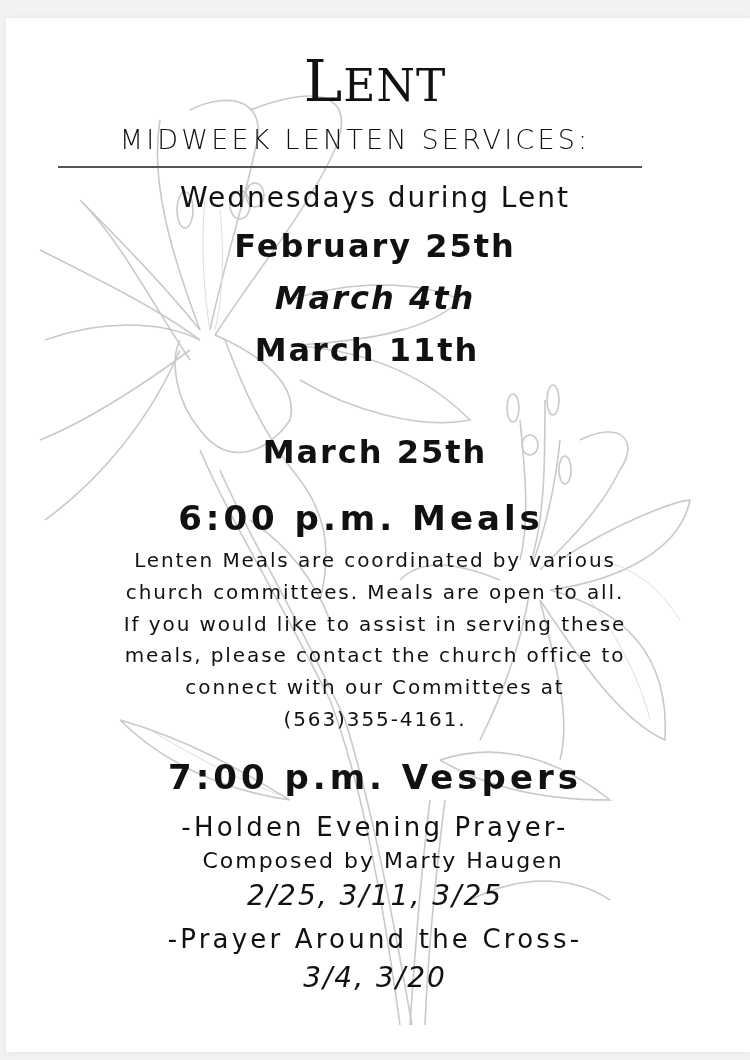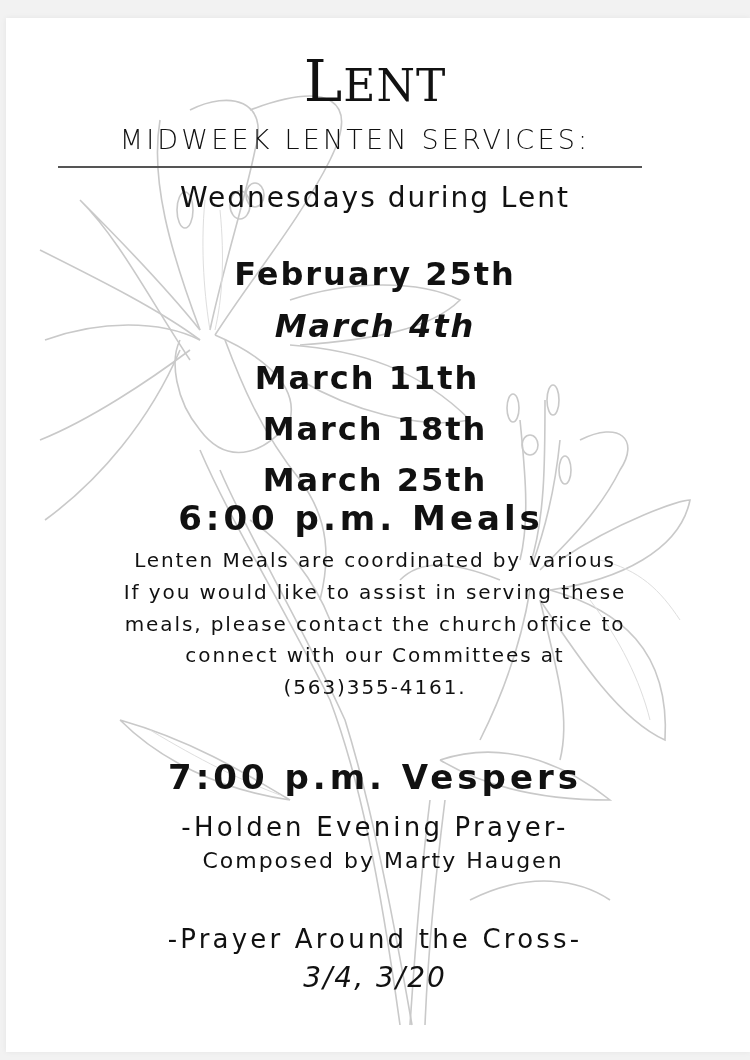--- a/index.html
+++ b/index.html
@@ -26,21 +26,21 @@
       top: 46px; font-family: "DejaVu Serif", serif; font-size: 58px; font-weight: normal;
       letter-spacing: 1px; line-height: 70px;
     }
     .title .sc { font-size: 44px; }
     .subtitle {
       top: 120px; font-size: 27px; letter-spacing: 3.2px; font-weight: 300; line-height: 40px;
       left: 0; width: 710px;
     }
     .rule { position: absolute; left: 58px; top: 166px; width: 584px; height: 2px; background: #555; }
     .weds { top: 176px; font-size: 28px; letter-spacing: 2px; line-height: 44px; }
-    .date { font-size: 32px; font-weight: bold; letter-spacing: 2px; line-height: 44px; margin-top: 28px; }
+    .date { font-size: 32px; font-weight: bold; letter-spacing: 2px; line-height: 44px; }
     .d1 { top: 224px; }
     .d2 { top: 276px; font-style: italic; }
     .d3 { top: 328px; left: -8px; }
     .d4 { top: 379px; }
     .d5 { top: 430px; }
     .heading { font-size: 34px; font-weight: bold; letter-spacing: 4px; line-height: 46px; }
     .h-meals { top: 495px; left: -14px; }
     .body-text {
       position: absolute; left: 50px; width: 650px; top: 545px;
       font-size: 20px; letter-spacing: 1.9px; line-height: 31.8px; text-align: center;
@@ -109,33 +109,34 @@
   <div class="line title"><span>L</span><span class="sc">ENT</span></div>
 
   <div class="line subtitle">MIDWEEK LENTEN SERVICES:</div>
   <div class="rule"></div>
 
   <div class="line weds">Wednesdays during Lent</div>
 
   <div class="line date d1">February 25th</div>
   <div class="line date d2">March 4th</div>
   <div class="line date d3">March 11th</div>
-  <div class="line date d4">March 18th</div>
   <div class="line date d5">March 25th</div>
 
   <div class="line heading h-meals">6:00 p.m. Meals</div>
 
   <div class="body-text">
     <div>Lenten Meals are coordinated by various</div>
+    <div>church committees. Meals are open to all.</div>
     <div>If you would like to assist in serving these</div>
     <div>meals, please contact the church office to</div>
     <div>connect with our Committees at</div>
     <div>(563)355-4161.</div>
   </div>
 
   <div class="line heading h-vespers">7:00 p.m. Vespers</div>
 
   <div class="line prayer1">-Holden Evening Prayer-</div>
   <div class="line composer">Composed by Marty Haugen</div>
+  <div class="line dates-it dates1">2/25, 3/11, 3/25</div>
 
   <div class="line prayer2">-Prayer Around the Cross-</div>
   <div class="line dates-it dates2">3/4, 3/20</div>
 </div>
 
 </body></html>

